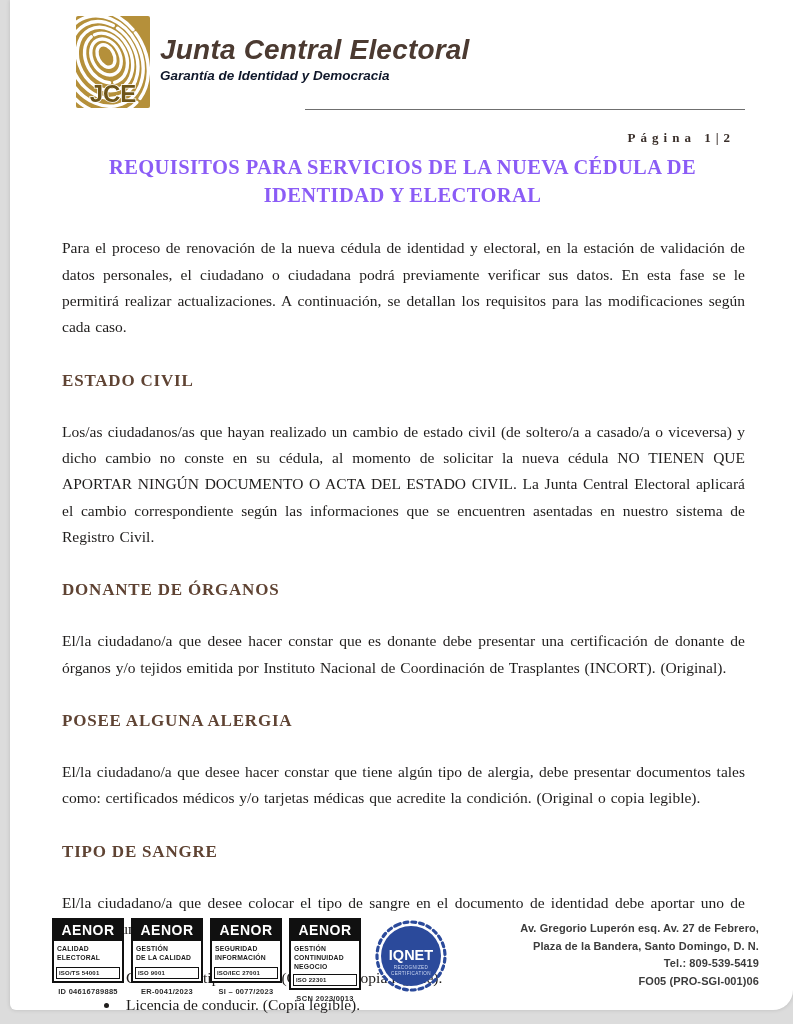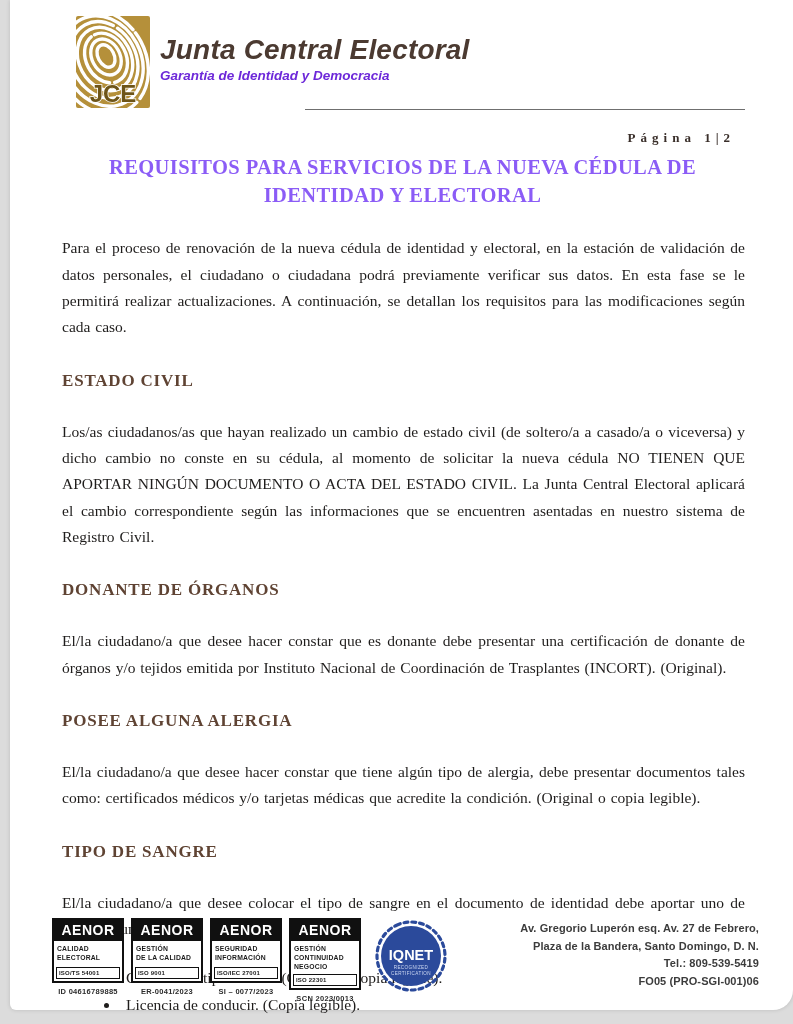--- a/index.html
+++ b/index.html
@@ -28,21 +28,21 @@
   .logo-mark { position: absolute; left: 20px; top: 4px; width: 82px; height: 98px; }
   .brand-block { position: absolute; left: 108px; top: 26px; color: #4b3a31; }
   .brand-name {
     font-family: "Liberation Sans", sans-serif;
     font-weight: bold; font-style: italic;
     font-size: 28px; letter-spacing: 0.2px;
   }
   .brand-tagline {
     font-family: "Liberation Sans", sans-serif;
     font-style: italic; font-weight: bold;
-    font-size: 13.5px; margin-top: 2px; color: #6d28d9;
+    font-size: 13.5px; margin-top: 2px; color: #0f172a;
   }
   .header-rule {
     position: absolute; left: 253px; right: 8px; top: 101px;
     height: 0; border-top: 1.5px solid #6f6f6f;
   }
 
   .page-label-row { text-align: right; padding-right: 18px; margin-top: 8px; }
   .page-label { font-size: 13px; letter-spacing: 5px; color: #3a2f2a; font-weight: bold; }
 
   

